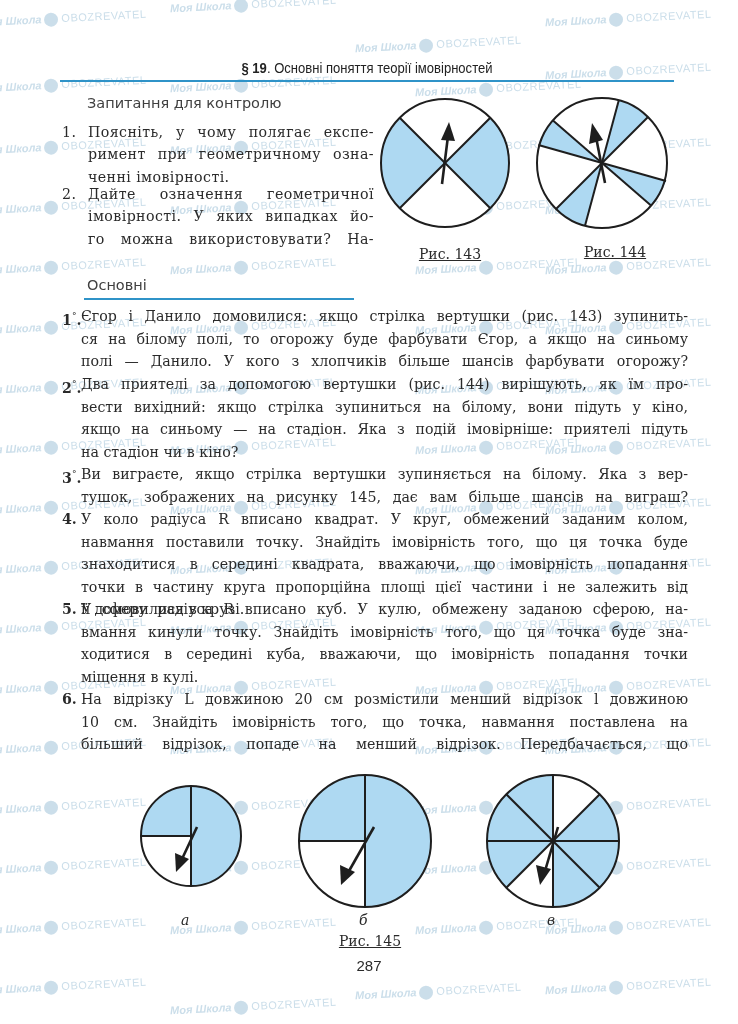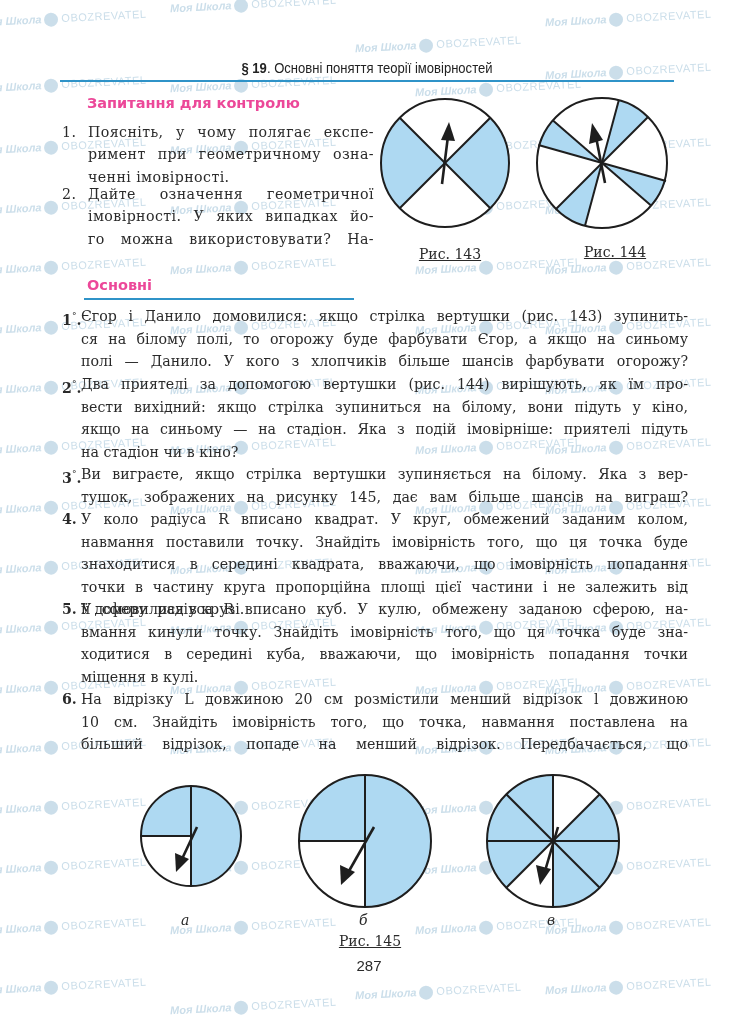--- a/index.html
+++ b/index.html
@@ -6,21 +6,21 @@
   body { width: 738px; height: 1024px; background: #ffffff; position: relative; overflow: hidden; font-family: "DejaVu Serif", "Liberation Serif", serif; color: #2a2a2a; }
   .wm { position: absolute; font-family: "Liberation Sans", sans-serif; font-size: 11px; color: #c6dbe8; white-space: nowrap; transform: rotate(-3deg); font-weight: bold; font-style: italic; opacity: 0.9; pointer-events: none; }
   .wm .circ { display: inline-block; width: 14px; height: 14px; border-radius: 50%; background: #c6dbe8; vertical-align: middle; margin: 0 3px; }
   .wm .ob { font-style: normal; font-weight: normal; letter-spacing: 0.5px; }
 
   .header { position: absolute; left: 60px; top: 60px; width: 614px; height: 22px; }
   .header-title { position: absolute; left: 0; right: 0; top: 0; text-align: center; font-family: "Liberation Sans", sans-serif; font-size: 14.5px; color: #222; transform: scaleX(0.9); }
   .header-title b { font-weight: bold; }
   .header-line { position: absolute; left: 0; right: 0; top: 20px; height: 2px; background: #2f93c8; }
 
-  .section-title { position: absolute; font-family: "DejaVu Sans", sans-serif; font-weight: bold; font-size: 14.5px; color: #ec4899; }
+  .section-title { position: absolute; font-family: "DejaVu Sans", sans-serif; font-weight: normal; font-size: 14.5px; color: #404040; }
   .title-underline { position: absolute; height: 2px; background: #2f93c8; }
 
   .q { position: absolute; left: 62px; font-size: 14.2px; line-height: 22.4px; letter-spacing: 0.4px; }
   .q .num { position: absolute; left: 0; top: 0; }
   .q .txt { margin-left: 26px; display: block; }
 
   .ex { position: absolute; left: 62px; width: 626px; font-size: 14.2px; line-height: 22.5px; }
   .ex .num { position: absolute; left: 0; top: 0; font-weight: bold; }
   .ex .txt { display: block; margin-left: 19px; text-align: justify; }
   .deg { font-size: 9px; vertical-align: super; font-weight: normal; }

